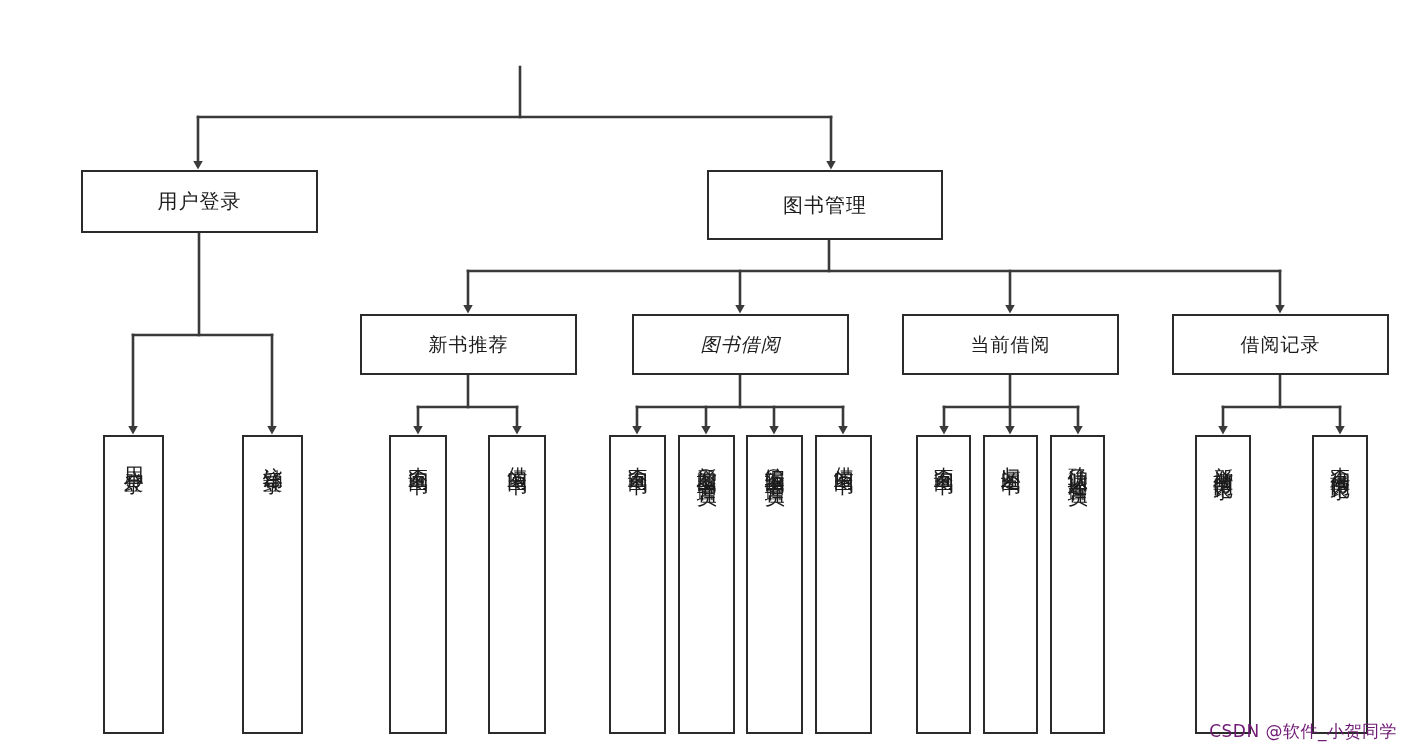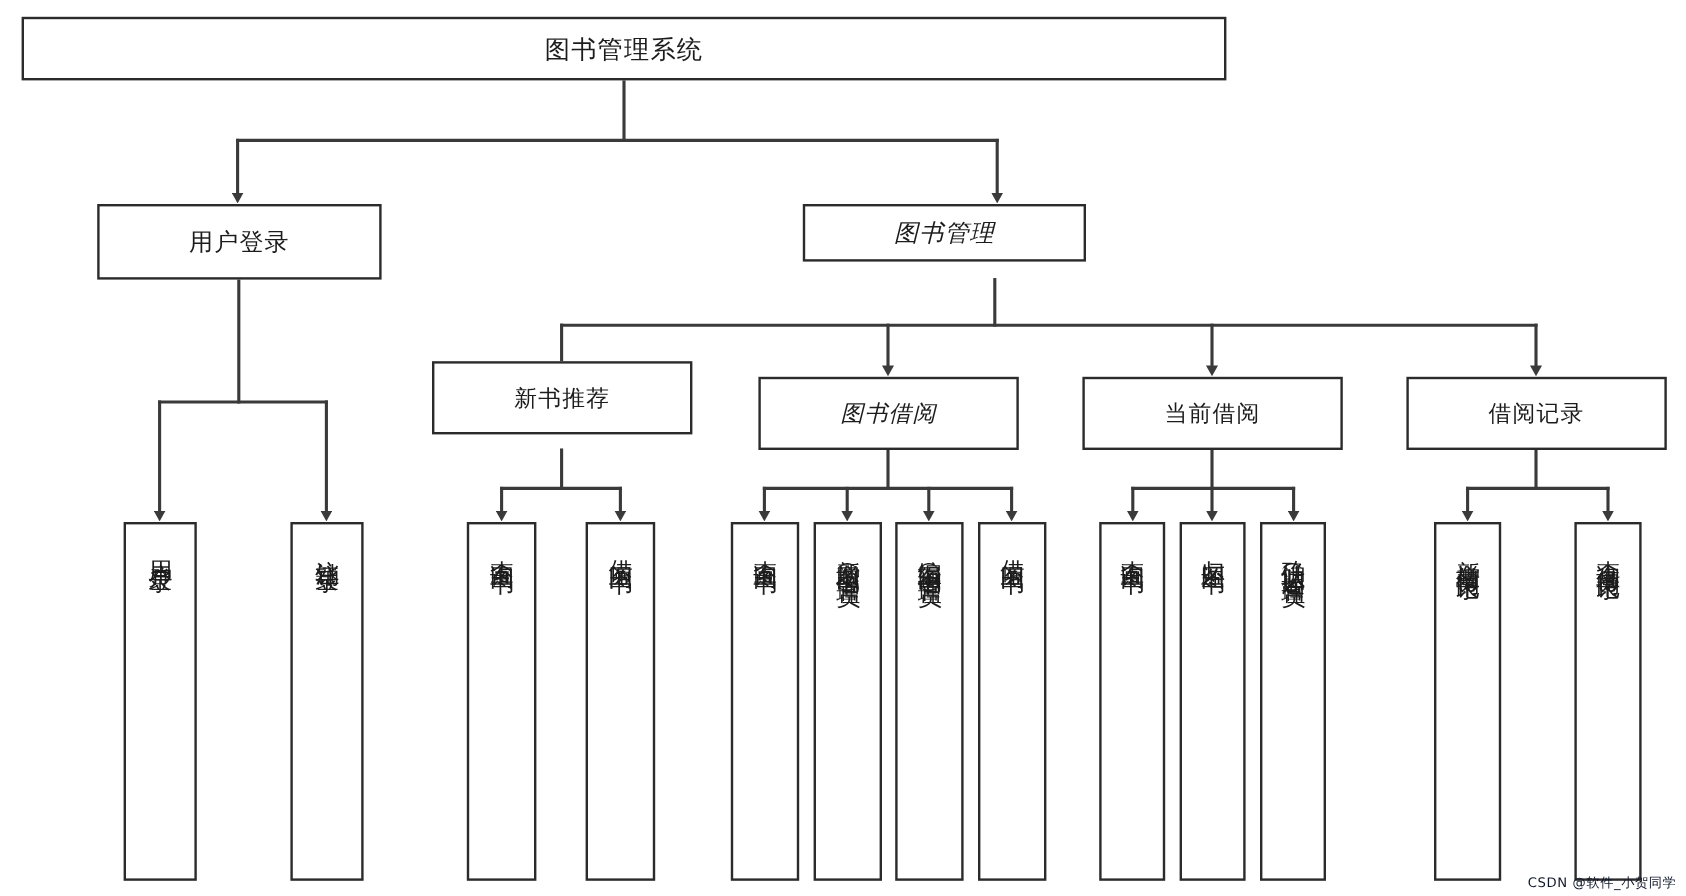--- a/index.html
+++ b/index.html
@@ -51,22 +51,22 @@
     line-height:1.18;
     letter-spacing:3px;
     white-space:nowrap;
     display:block;
   }
   .htext{display:block;white-space:nowrap;}
   #watermark{
     position:absolute;
     right:8px;
     bottom:4px;
-    font-size:11px;
-    color:#0f172a;
+    font-size:17px;
+    color:#701a75;
     letter-spacing:0.5px;
     z-index:3;
     white-space:nowrap;
   }
 </style>
 </head>
 <body>
 
 <div id="canvas">
 
@@ -113,32 +113,29 @@
       <path d="M 1010 407 L 1010 427" marker-end="url(#arrowhead)"></path>
       <path d="M 1078 407 L 1078 427" marker-end="url(#arrowhead)"></path>
 
       <path d="M 1280 375 L 1280 407"></path>
       <path d="M 1223 407 L 1340 407"></path>
       <path d="M 1223 407 L 1223 427" marker-end="url(#arrowhead)"></path>
       <path d="M 1340 407 L 1340 427" marker-end="url(#arrowhead)"></path>
     </g>
   </svg>
 
-  <div class="node level0" style="left:18px;top:14px;width:1004px;height:53px;">
-    <span class="htext">图书管理系统</span>
-  </div>
 
   <div class="node level1" style="left:81px;top:170px;width:237px;height:63px;">
     <span class="htext">用户登录</span>
   </div>
-  <div class="node level1" style="left:669px;top:170px;width:236px;height:48px;font-style:italic;">
+  <div class="node level1" style="left:707px;top:170px;width:236px;height:70px;">
     <span class="htext">图书管理</span>
   </div>
 
-  <div class="node level2" style="left:360px;top:301px;width:217px;height:61px;">
+  <div class="node level2" style="left:360px;top:314px;width:217px;height:61px;">
     <span class="htext">新书推荐</span>
   </div>
   <div class="node level2" style="left:632px;top:314px;width:217px;height:61px;font-style:italic;">
     <span class="htext">图书借阅</span>
   </div>
   <div class="node level2" style="left:902px;top:314px;width:217px;height:61px;justify-content:center;">
     <span class="htext">当前借阅</span>
   </div>
   <div class="node level2" style="left:1172px;top:314px;width:217px;height:61px;align-items:center;">
     <span class="htext">借阅记录</span>

